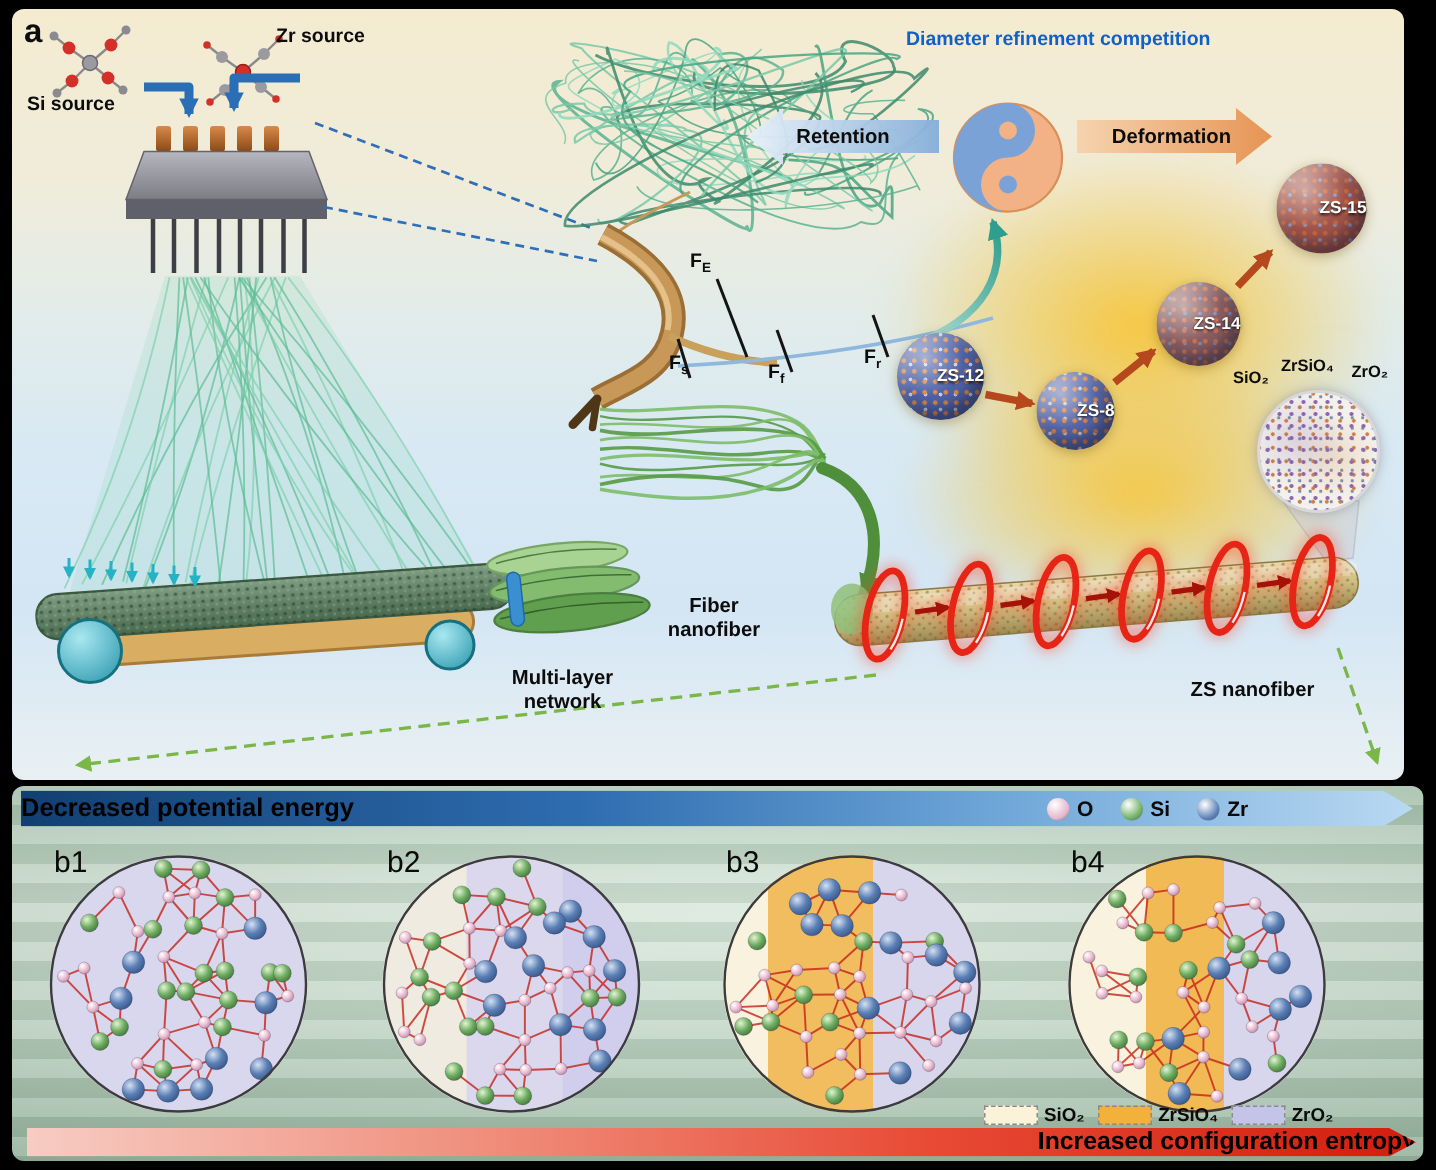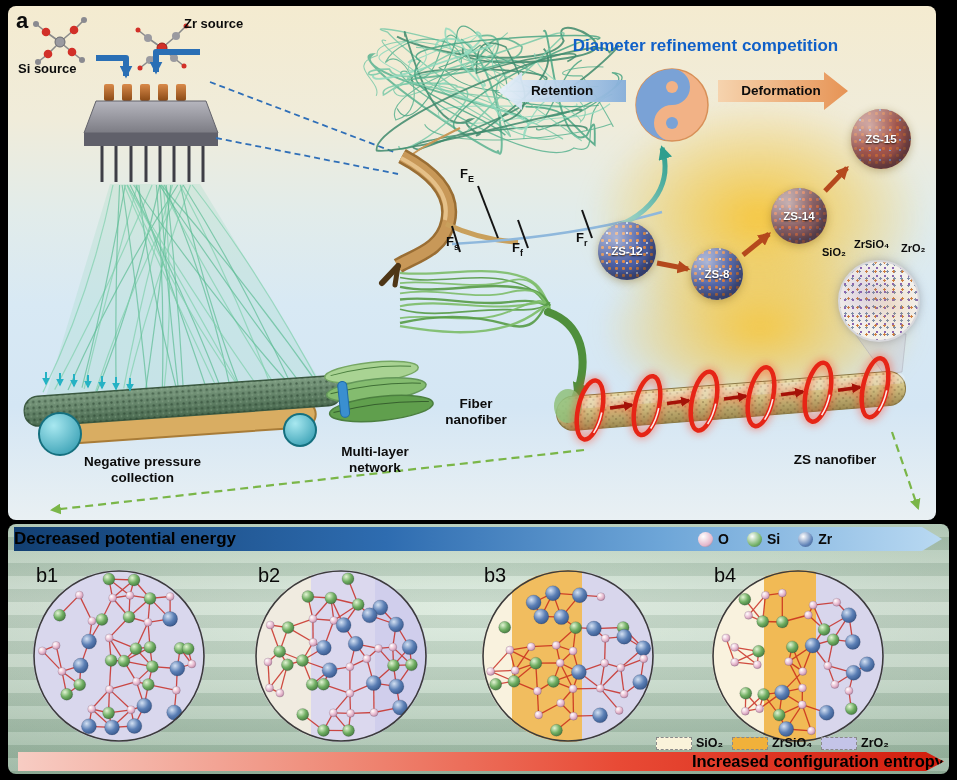--- a/index.html
+++ b/index.html
@@ -10,21 +10,21 @@
  background:linear-gradient(180deg,#f4ebd0 0%,#f0ecda 22%,#e2ecea 40%,#d8e9f4 58%,#d4e6f4 78%,#e9f0f3 100%)}
 .art{position:absolute;inset:0;width:100%;height:100%}
 .glow{position:absolute;border-radius:50%;filter:blur(10px)}
 #glowA{left:580px;top:95px;width:340px;height:235px;background:radial-gradient(closest-side,rgba(247,196,52,.95),rgba(247,196,52,.45) 55%,rgba(247,196,52,0))}
 #glowB{left:592px;top:235px;width:320px;height:175px;background:radial-gradient(closest-side,rgba(247,196,52,.9),rgba(247,196,52,.4) 60%,rgba(247,196,52,0))}
 .lbl{position:absolute;font-weight:bold;color:#0c0c0c;line-height:1.22}
 .center{text-align:center}
 .pre{white-space:pre-line}
 .force{position:absolute;font-weight:bold;font-size:13px;color:#0c0c0c}
 .force sub{font-size:9px}
-.zs-sphere{position:absolute;border-radius:50%;display:flex;align-items:center;justify-content:center;
+.zs-sphere{position:absolute;border-radius:50%;display:flex;align-items:center;justify-content:flex-end;
  box-shadow:inset -5px -7px 10px rgba(20,20,40,.5),inset 4px 5px 8px rgba(255,255,255,.25),0 2px 8px rgba(120,90,20,.4)}
 .zs-label{color:#fff;font-weight:bold;font-size:11.5px;text-shadow:0 1px 2px rgba(0,0,0,.85)}
 .inset-circle{position:absolute;border-radius:50%;background-color:#f4f1ec;
  background-image:radial-gradient(circle at 30% 40%,rgba(130,90,170,.20),transparent 45%),
  radial-gradient(circle at 65% 55%,rgba(210,140,70,.20),transparent 45%),
  radial-gradient(#8a66b0 1.2px,transparent 1.5px),
  radial-gradient(#cf7f3f 1.1px,transparent 1.4px),
  radial-gradient(#7d8fa8 1px,transparent 1.3px);
  background-size:auto,auto,8px 8px,9px 9px,7px 7px;
  background-position:0 0,0 0,1px 2px,4px 5px,2px 6px;
@@ -380,21 +380,21 @@
 
       <g stroke="#7ab648" stroke-width="2.2" stroke-dasharray="8 5" fill="none">
         <path d="M 576,444 L 44,504" marker-end="url(#mLime)"></path>
         <path d="M 884,426 L 910,502" marker-end="url(#mLime)"></path>
       </g>
     </svg>
 
     <div class="lbl" style="left:8px;top:2px;font-size:22px">a</div>
     <div class="lbl" style="left:10px;top:55px;font-size:13px">Si source</div>
     <div class="lbl" style="left:176px;top:10px;font-size:13px">Zr source</div>
-    <div class="lbl center" id="diam-title" style="left: 505px; top: 12px; width: 385px; font-size: 17px; color: rgb(16, 96, 200); margin-top: 18px;">Diameter refinement competition</div>
+    <div class="lbl center" id="diam-title" style="left: 505px; top: 12px; width: 385px; font-size: 13px; color: rgb(16, 96, 200);">Diameter refinement competition</div>
     <div class="lbl center" style="left:494px;top:77px;width:120px;font-size:13.5px">Retention</div>
     <div class="lbl center" style="left:708px;top:77px;width:130px;font-size:13.5px">Deformation</div>
 
     <span class="force" style="left:452px;top:160px"><span>F</span><sub>E</sub></span>
     <span class="force" style="left:438px;top:228px"><span>F</span><sub>s</sub></span>
     <span class="force" style="left:504px;top:234px"><span>F</span><sub>f</sub></span>
     <span class="force" style="left:568px;top:224px"><span>F</span><sub>r</sub></span>
 
     <div class="zs-sphere" style="left: 590px; top: 216px; width: 58px; height: 58px; background-color: rgb(79, 99, 168); background-image: radial-gradient(circle at 32% 28%, rgba(255, 255, 255, 0.5), rgba(255, 255, 255, 0) 45%), radial-gradient(rgb(224, 138, 70) 1.3px, transparent 1.7px), radial-gradient(rgb(200, 208, 232) 1.1px, transparent 1.5px); background-size: auto, 7px 7px, 10px 10px; background-position: 0px 0px, 1px 1px, 4px 6px;">
         <span class="zs-label">ZS-12</span>
@@ -407,22 +407,20 @@
       </div>
     <div class="zs-sphere" style="left: 843px; top: 103px; width: 60px; height: 60px; background-color: rgb(162, 85, 75); background-image: radial-gradient(circle at 32% 28%, rgba(255, 255, 255, 0.5), rgba(255, 255, 255, 0) 45%), radial-gradient(rgb(200, 106, 60) 1.3px, transparent 1.7px), radial-gradient(rgb(138, 156, 204) 1.1px, transparent 1.5px); background-size: auto, 7px 7px, 10px 10px; background-position: 0px 0px, 1px 1px, 4px 6px;">
         <span class="zs-label">ZS-15</span>
       </div>
 
     <span class="lbl" style="left:814px;top:240px;font-size:11px">SiO₂</span>
     <span class="lbl" style="left:846px;top:232px;font-size:11px">ZrSiO₄</span>
     <span class="lbl" style="left:893px;top:236px;font-size:11px">ZrO₂</span>
     <div class="inset-circle" style="left:830px;top:254px;width:82px;height:82px"></div>
 
-    <div class="lbl center pre" style="left:47px;top:448px;width:175px;font-size:13.5px">Negative pressure
-collection</div>
     <div class="lbl center pre" style="left:297px;top:438px;width:140px;font-size:13.5px">Multi-layer
 network</div>
     <div class="lbl center pre" style="left:412px;top:390px;width:112px;font-size:13.5px">Fiber
 nanofiber</div>
     <div class="lbl center" style="left:752px;top:446px;width:150px;font-size:13.5px">ZS nanofiber</div>
   </section>
 
   <section class="panel-b">
     <div class="top-arrow">
       <span class="top-arrow-text">Decreased potential energy</span>

